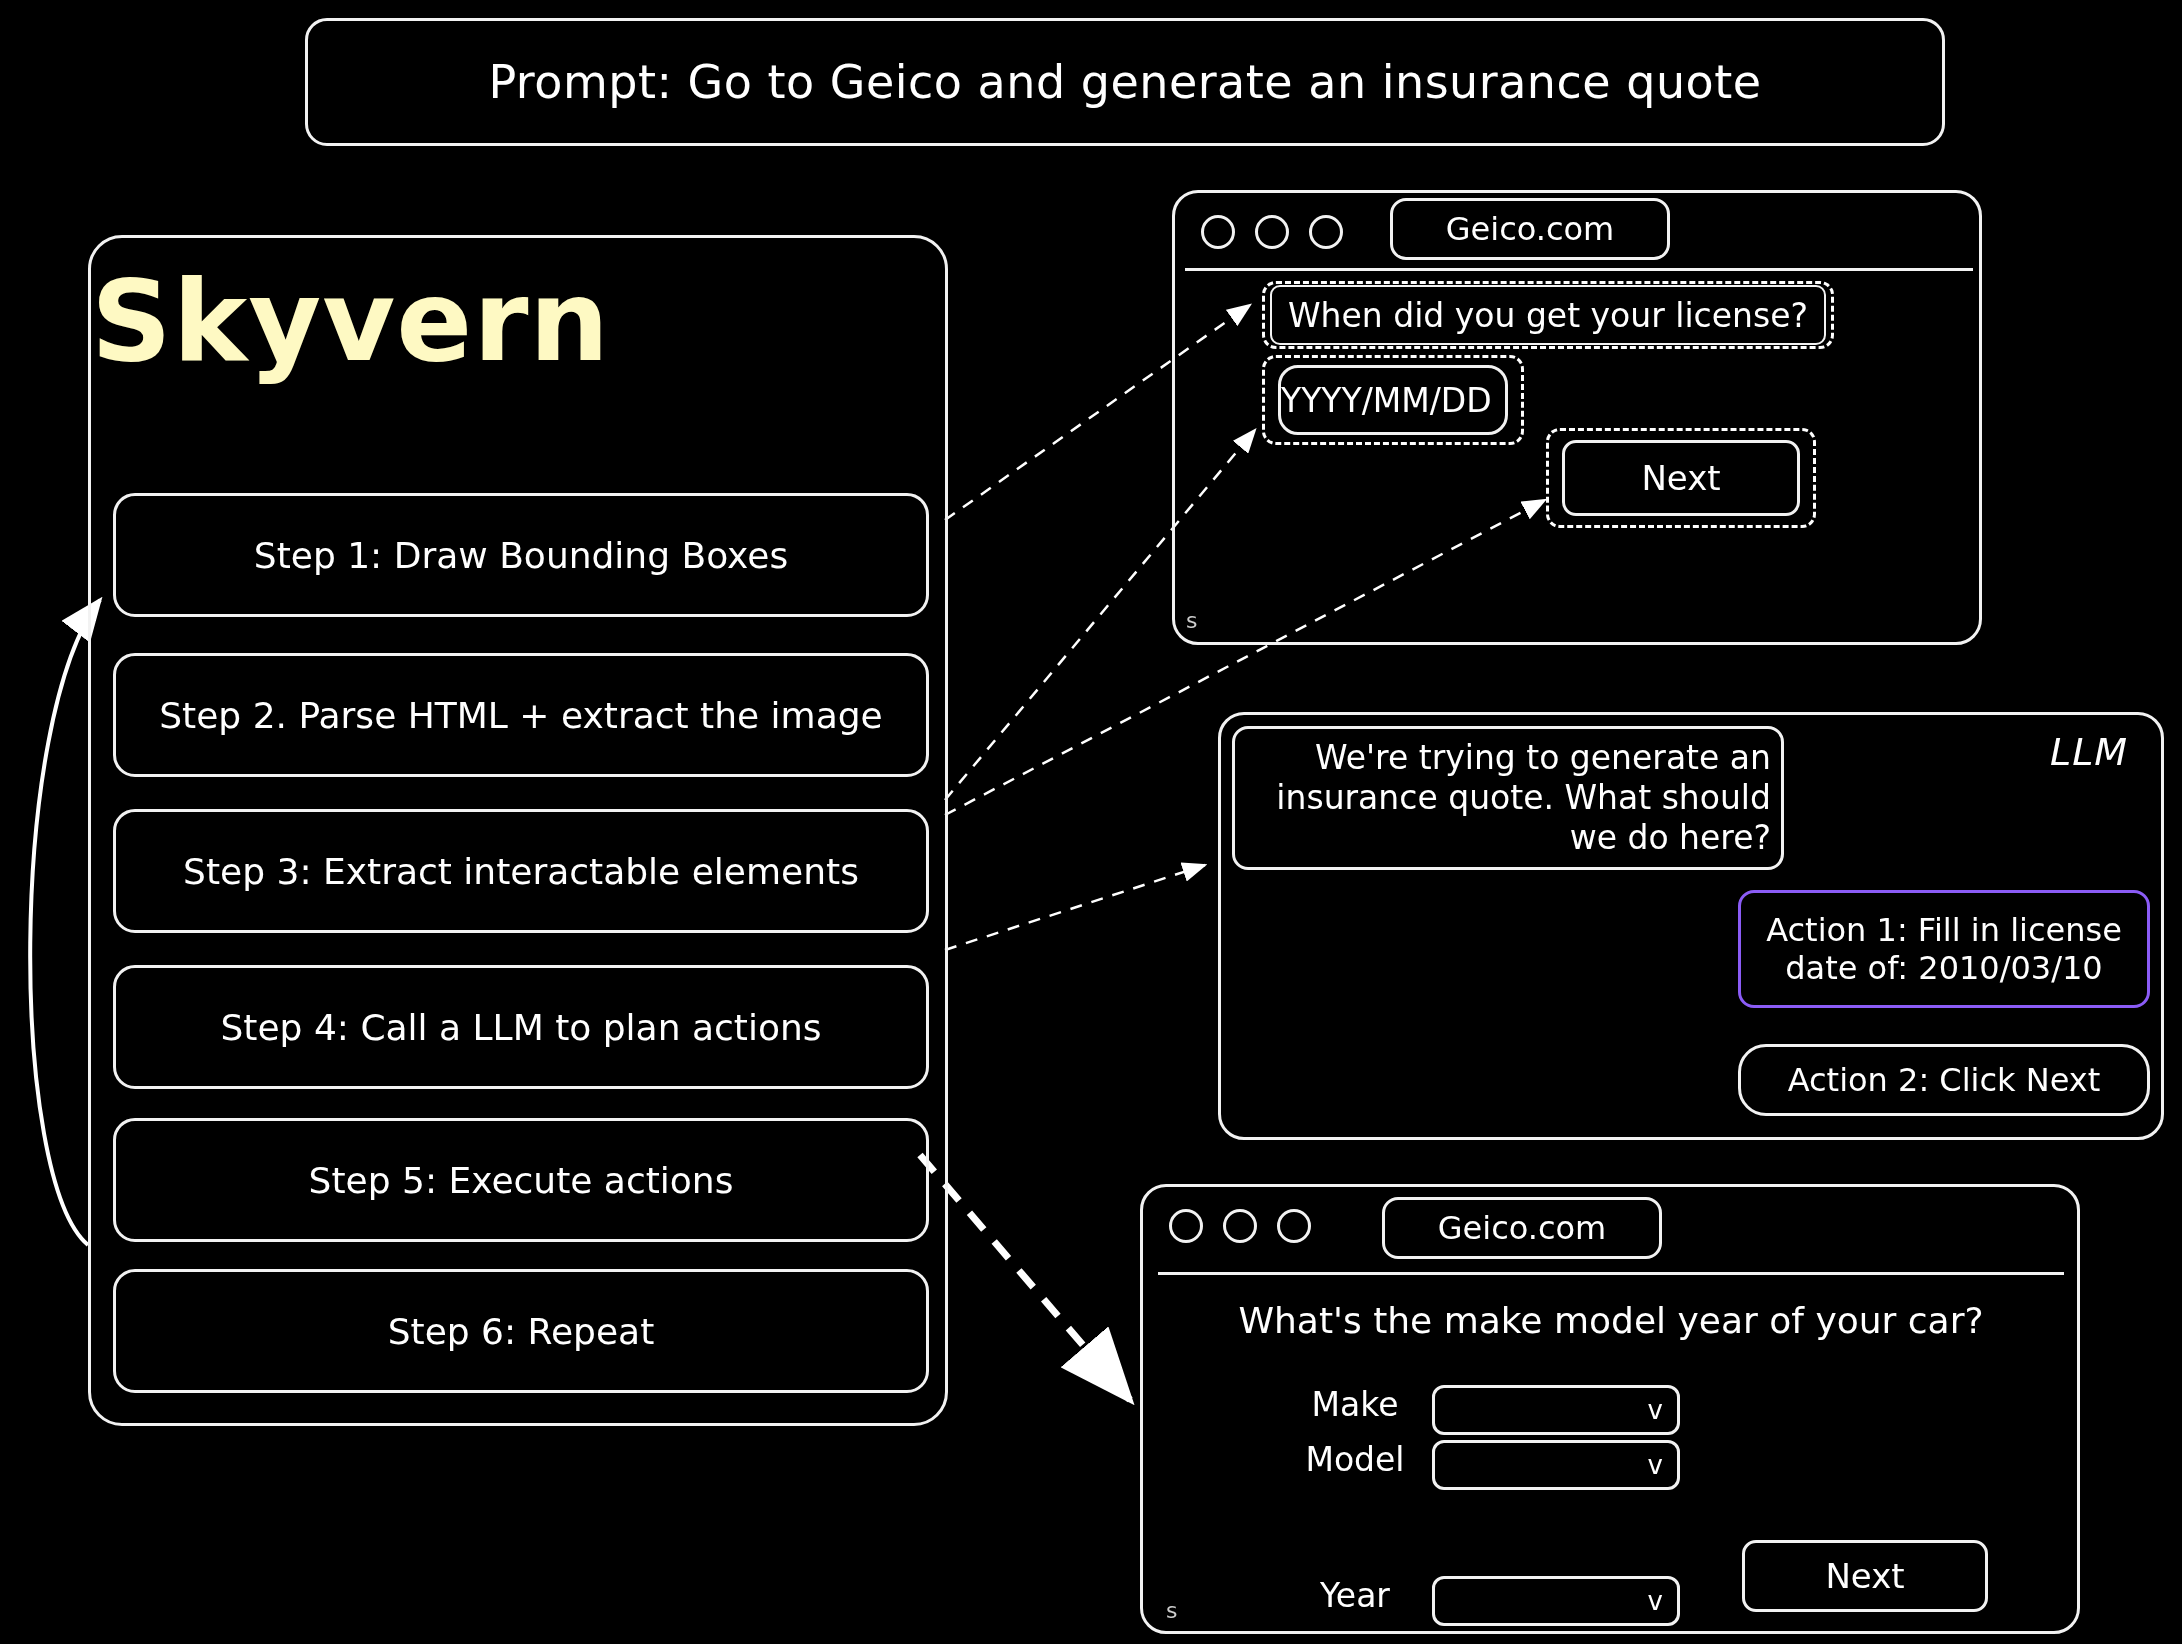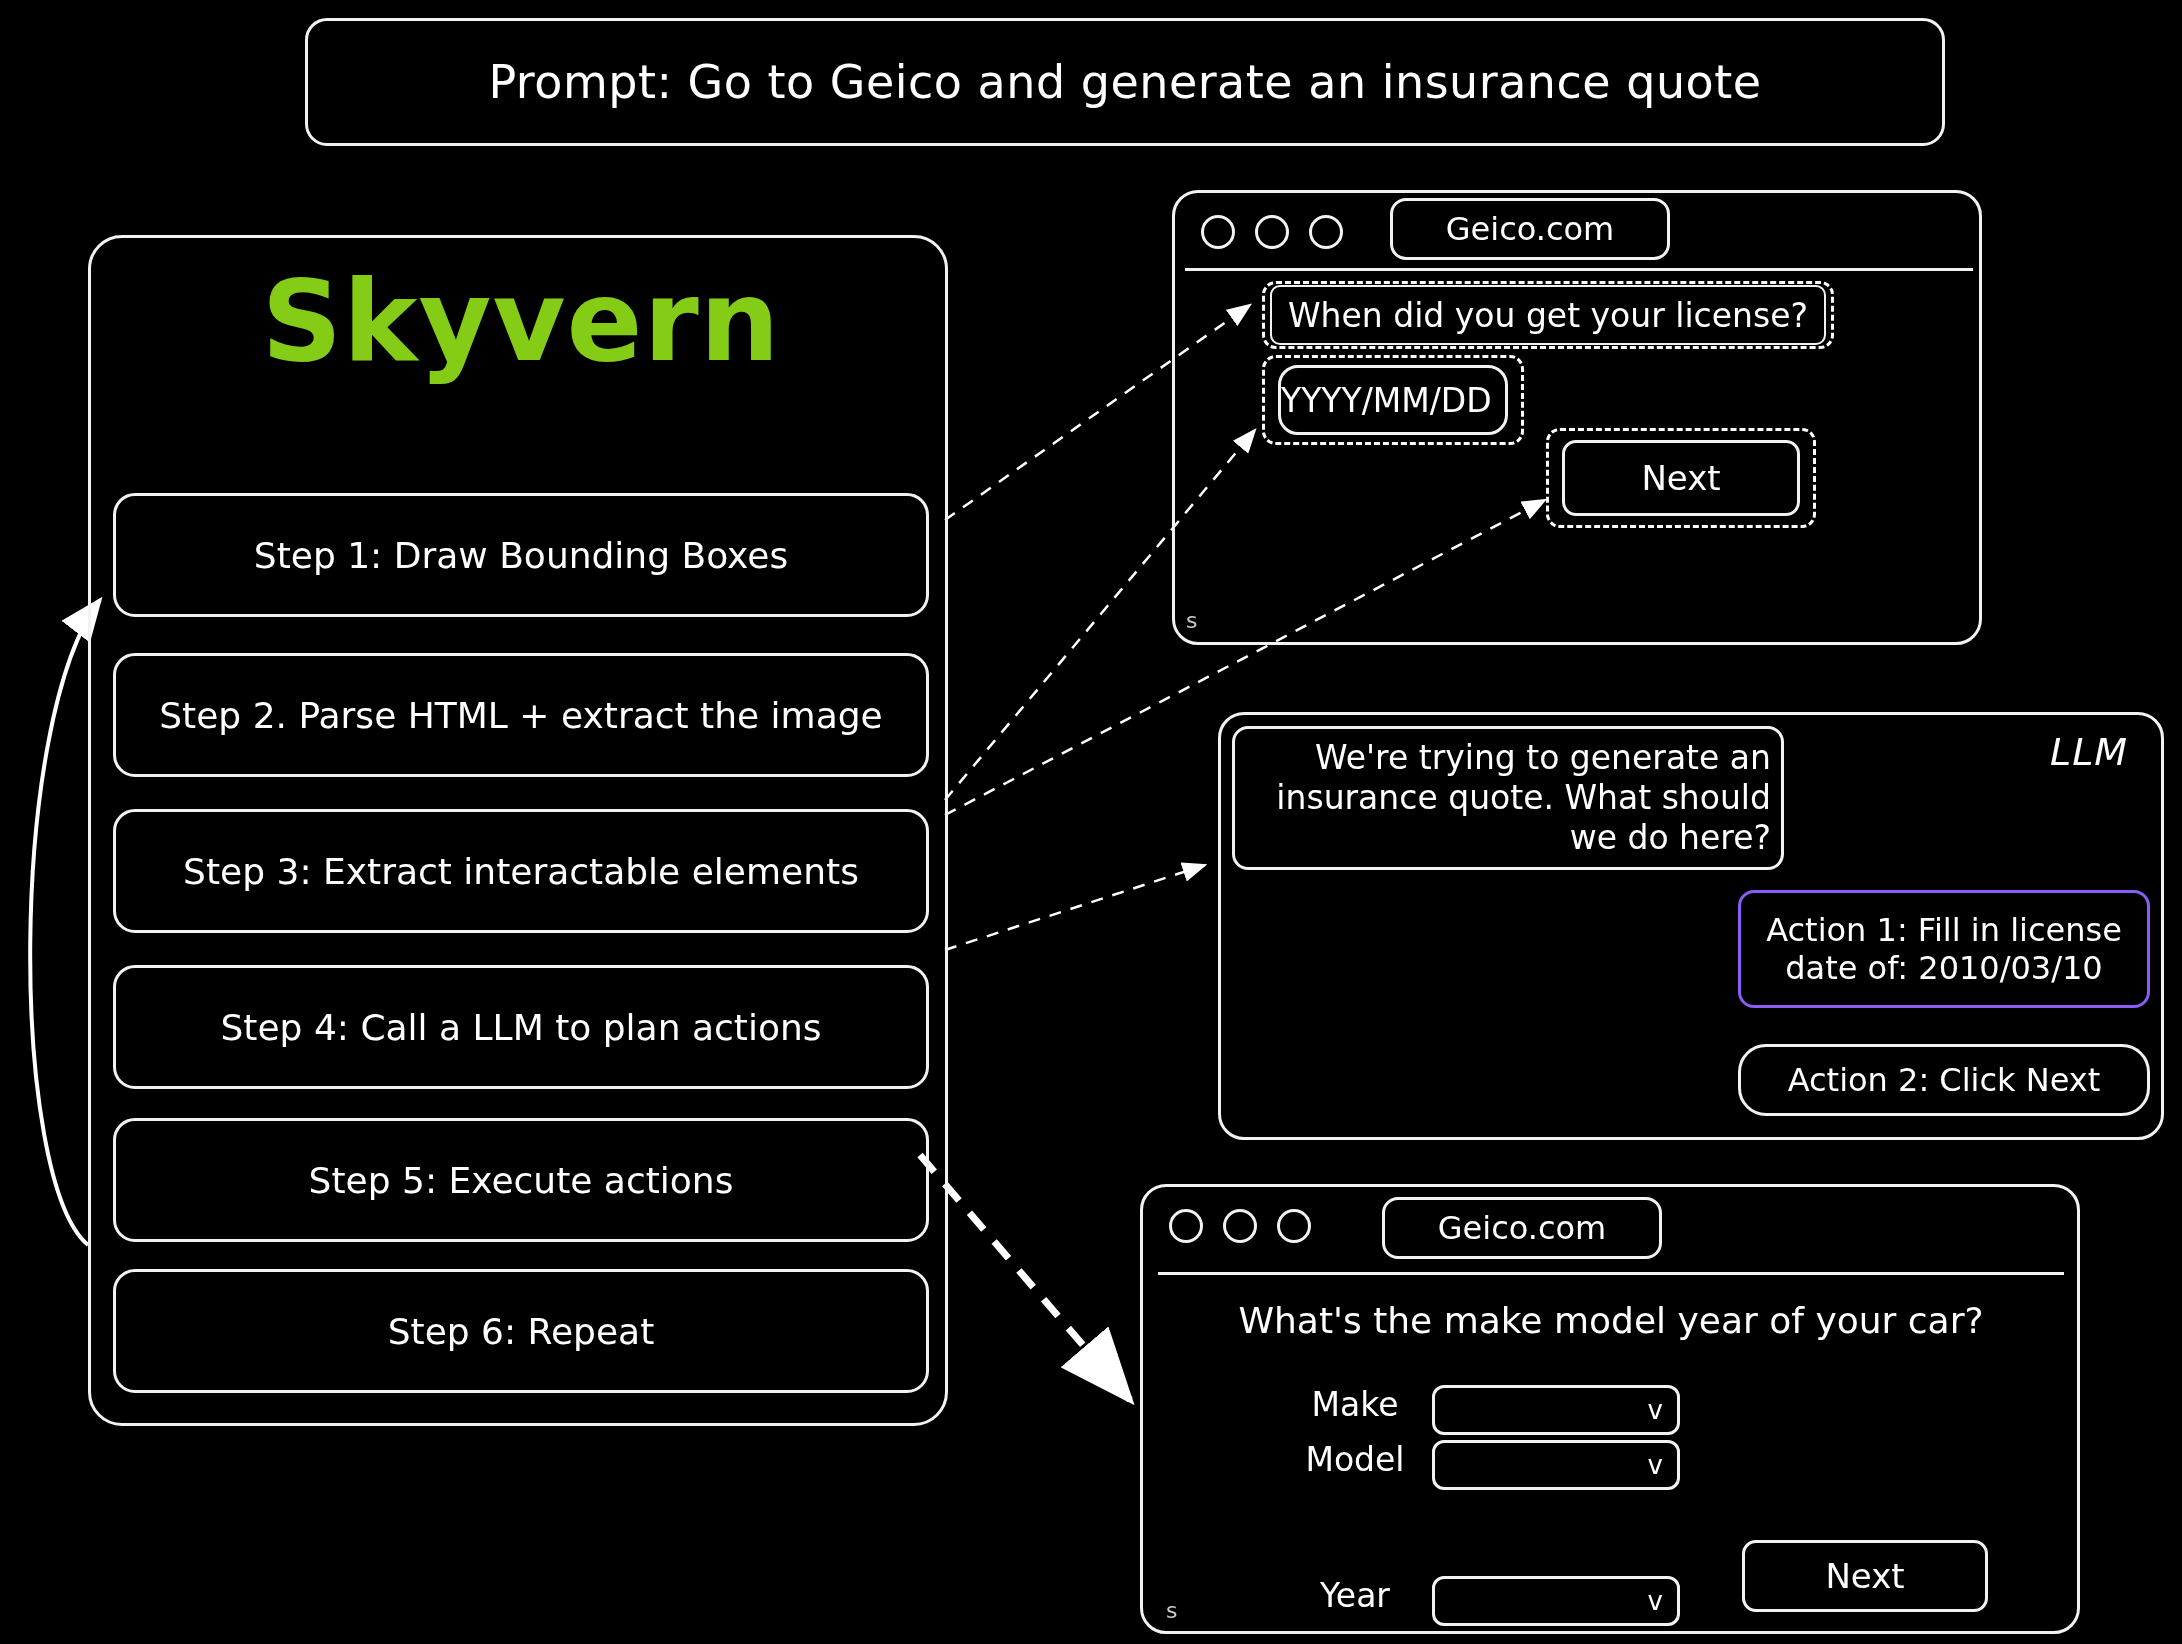--- a/index.html
+++ b/index.html
@@ -48,25 +48,25 @@
   .skyvern-panel {
     left: 88px; top: 235px;
     width: 860px; height: 1191px;
     border-radius: 34px;
     display: block;
   }
   .skyvern-title {
     position: absolute;
     left: 0; top: 18px;
     width: 860px;
-    text-align: center;
+    text-align: left;
     font-size: 112px;
     font-weight: bold;
     letter-spacing: 1px;
-    color: #84cc16;
+    color: #fef9c3;
   }
   .step {
     position: absolute;
     left: 22px;
     width: 816px;
     height: 124px;
     border: 3px solid #f2f2f2;
     border-radius: 22px;
     box-sizing: border-box;
     display: flex;

